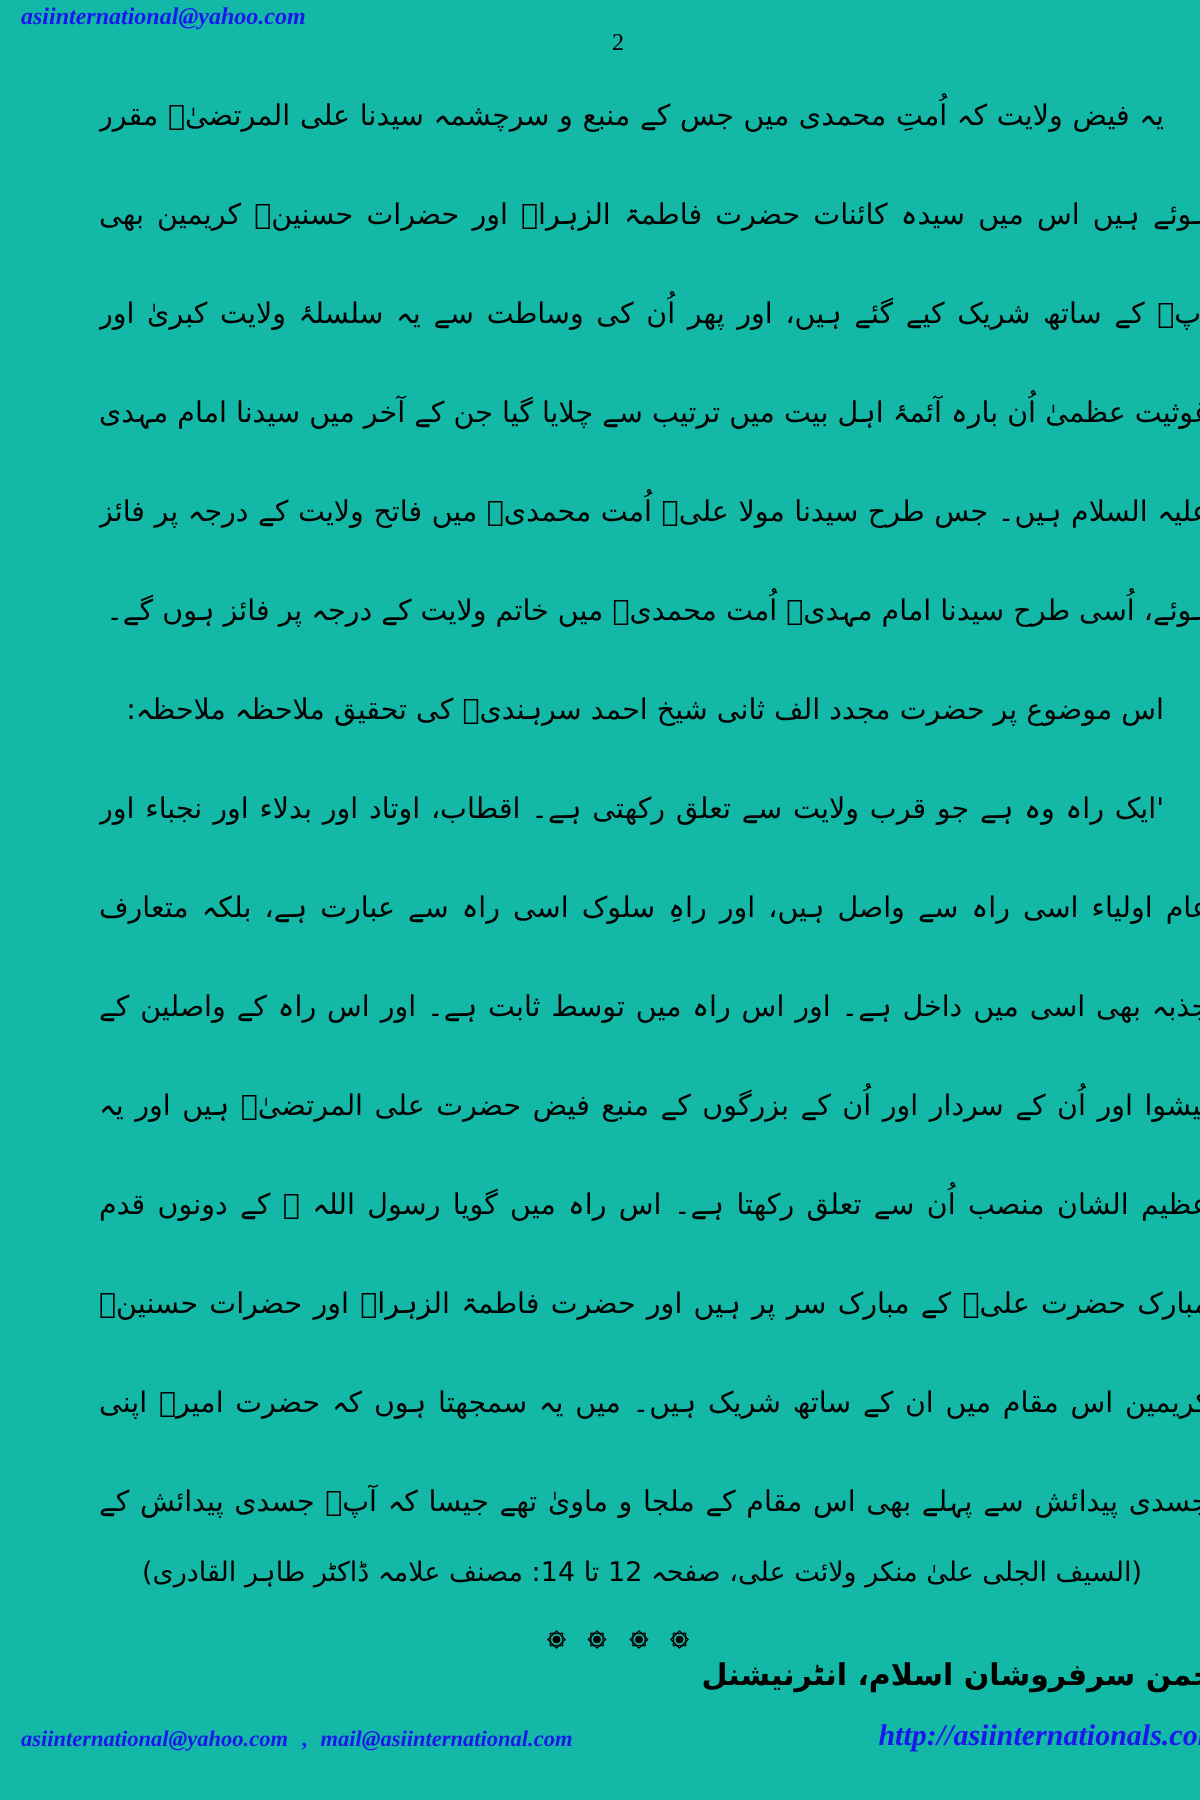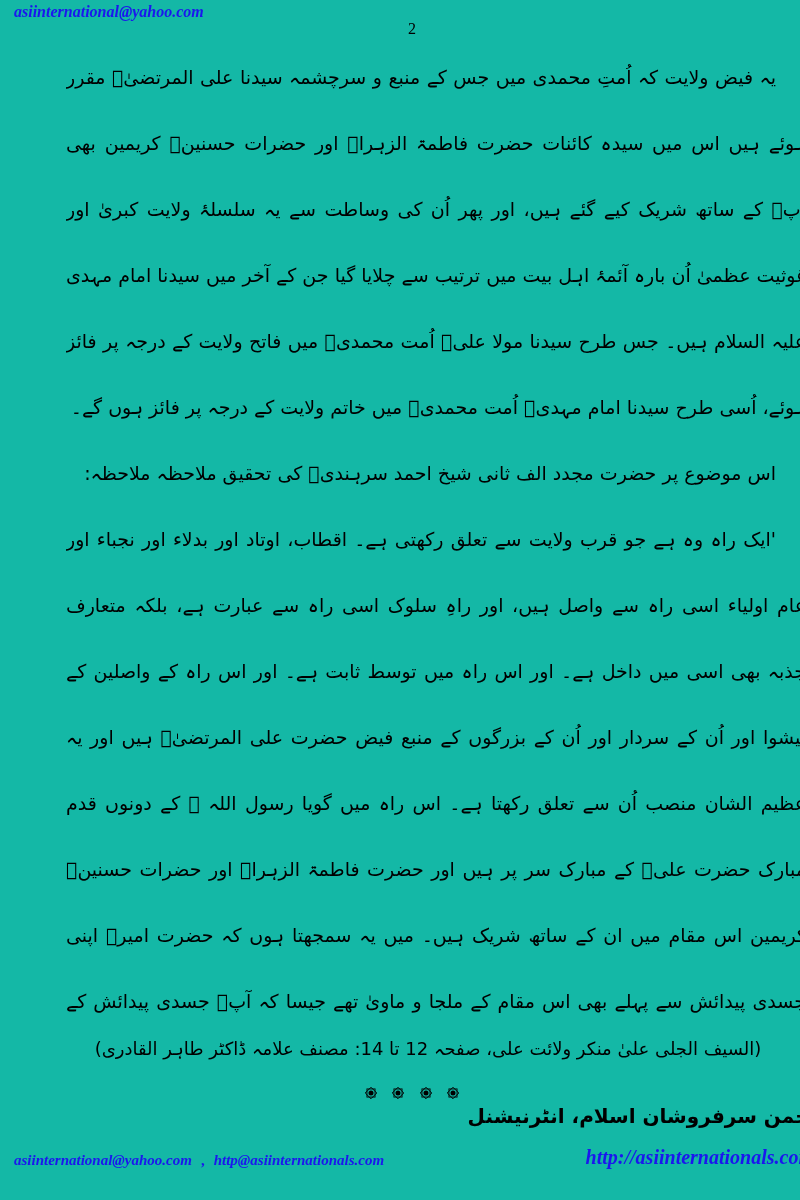--- a/index.html
+++ b/index.html
@@ -73,18 +73,18 @@
           <rect x="4.2" y="4.2" width="11.6" height="11.6" fill="none" stroke="#000" stroke-width="1.3"></rect>
           <rect x="4.2" y="4.2" width="11.6" height="11.6" fill="none" stroke="#000" stroke-width="1.3" transform="rotate(45 10 10)"></rect>
           <circle cx="10" cy="10" r="3.6" fill="#000"></circle>
         </svg>
     </span>
   </div>
 
   <div class="org-name">انجمن سرفروشان اسلام، انٹرنیشنل</div>
 
   <div class="footer-left">
-    <a>asiinternational@yahoo.com</a><span class="sep">,</span><a>http@asiinternationals.com</a>
+    <a>asiinternational@yahoo.com</a><span class="sep">,</span><a>mail@asiinternational.com</a>
   </div>
 
   <a class="footer-right">http://asiinternationals.com</a>
 
 </div>
 
 </body></html>

